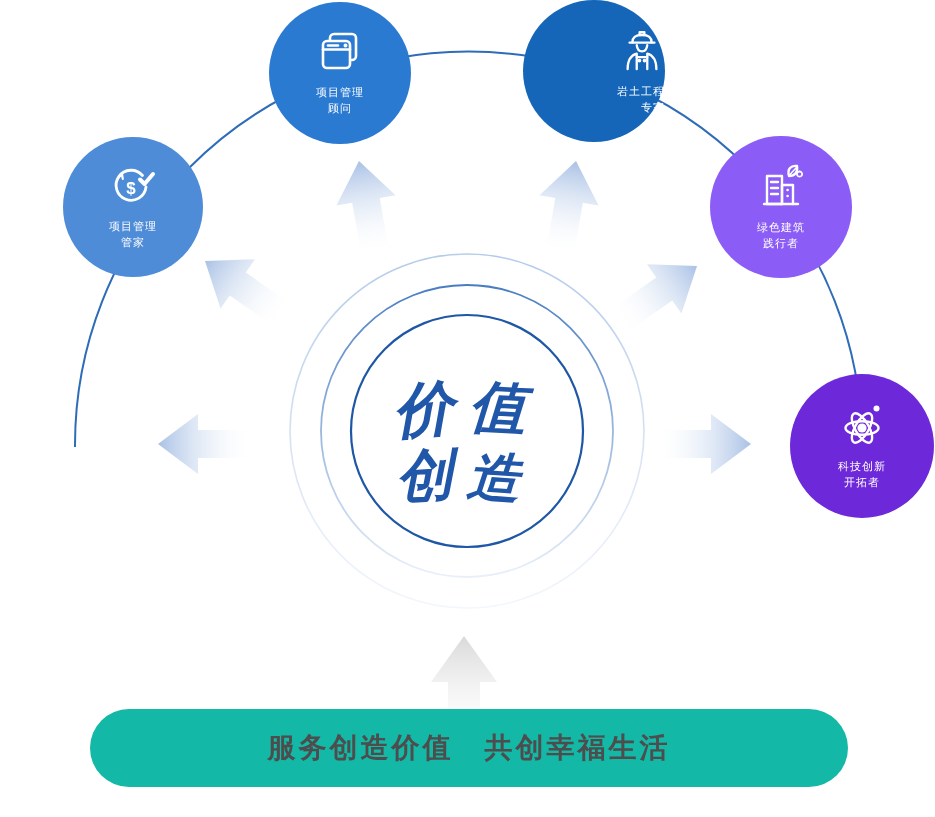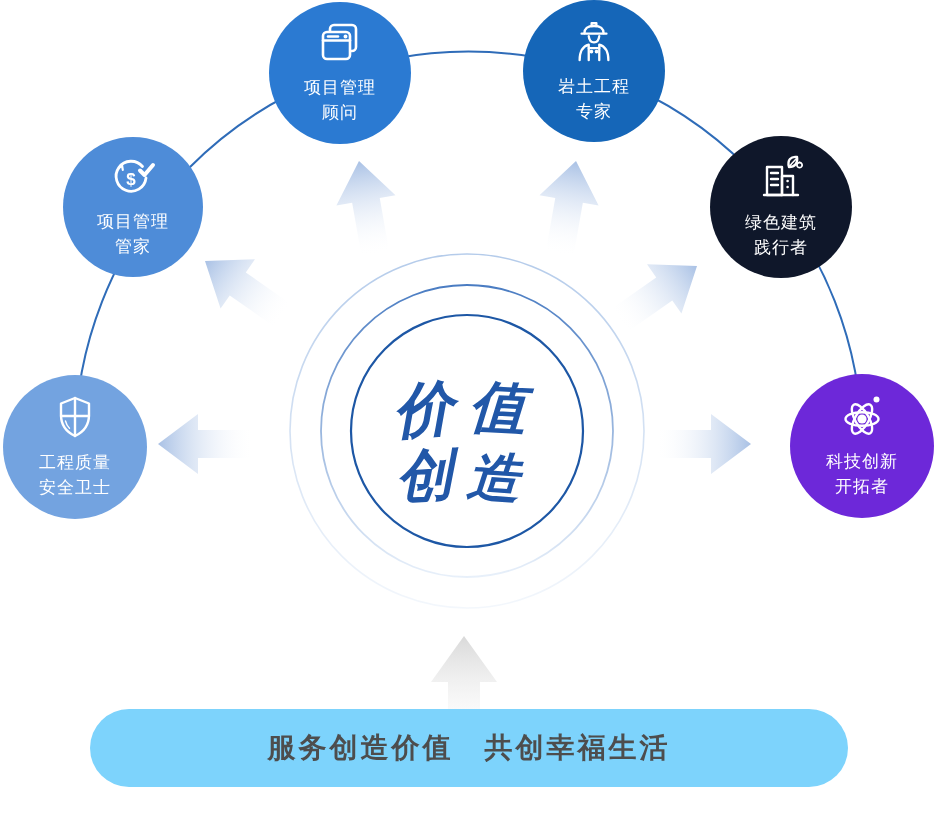--- a/index.html
+++ b/index.html
@@ -12,24 +12,24 @@
   
   #bg{position:absolute;left:0;top:0;z-index:1;}
 
   
   .sat{
     position:absolute;z-index:3;border-radius:50%;
     display:flex;flex-direction:column;align-items:center;justify-content:center;
     color:#ffffff;text-align:center;
   }
   .sat .ic{flex:0 0 auto;margin-bottom:7px;}
-  .sat .lbl{font-size:17px;line-height:1.45;letter-spacing:1px;font-weight:400;}
+  .sat .lbl{font-size:11px;line-height:1.45;letter-spacing:1px;font-weight:400;}
 
   #sat-project {left:269px;top:2px;  width:142px;height:142px;}
-  #sat-geotech {left:523px;top:0px;  width:142px;height:142px;}
+  #sat-geotech {left:523px;top:0px;  width:142px;height:142px;align-items:flex-end;}
   #sat-cost    {left:63px; top:137px;width:140px;height:140px;}
   #sat-green   {left:710px;top:136px;width:142px;height:142px;}
   #sat-quality {left:3px;  top:375px;width:144px;height:144px;}
   #sat-tech    {left:790px;top:374px;width:144px;height:144px;}
 
   
   .cal{
     position:absolute;z-index:2;
     font-family:"Liberation Serif", serif;
     font-weight:bold;font-style:italic;
@@ -37,21 +37,21 @@
   }
   #cal-tl{left:393px;top:370px;font-size:60px;transform:rotate(-4deg);}
   #cal-tr{left:469px;top:370px;font-size:57px;transform:rotate(3deg);}
   #cal-bl{left:396px;top:438px;font-size:57px;transform:rotate(-3deg);}
   #cal-br{left:467px;top:443px;font-size:53px;transform:rotate(4deg);}
 
   
   #banner{
     position:absolute;z-index:3;
     left:90px;top:709px;width:758px;height:78px;border-radius:39px;
-    background:#7dd3fc;
+    background:#14b8a6;
     display:flex;align-items:center;justify-content:center;
   }
   #banner .t{
     font-size:28px;font-weight:bold;color:#4d4d4d;letter-spacing:3px;
     white-space:pre;
   }
 </style>
 </head>
 <body>
 
@@ -140,49 +140,37 @@
         <path d="M33.5 11.5 A15 15 0 1 0 37 23"></path>
         <path d="M9.5 13.5 l3.5 -3.2 l0.8 4.6" stroke-width="2.2"></path>
         <text x="22" y="30" font-size="17" font-weight="bold" fill="#ffffff" stroke="none" text-anchor="middle" font-family="Liberation Sans, sans-serif">$</text>
         <path d="M31 15.5 l4.5 4.5 l8.5 -10" stroke-width="4"></path>
       </svg>
     </span>
     <span class="lbl">项目管理</span>
     <span class="lbl">管家</span>
   </div>
 
-  <div id="sat-green" class="sat" style="background: #0f172a;">
+  <div id="sat-green" class="sat" style="background: #8b5cf6;">
     <span class="ic">
       <svg width="46" height="46" viewBox="0 0 46 46" fill="none" stroke="#ffffff" stroke-width="2.4" stroke-linecap="round" stroke-linejoin="round">
         <rect x="9" y="13" width="15" height="28"></rect>
         <path d="M13 19 h7 M13 25 h7 M13 31 h7"></path>
         <path d="M24 41 V22 h11 v19"></path>
         <path d="M29.5 27 h0.2 M29.5 33 h0.2"></path>
         <path d="M6 41 H40"></path>
         <path d="M31 13 C29 6 33 2 39 3 C40 9 37 13 31 13 Z"></path>
         <path d="M31 13 C33.5 9.5 36 7 38.5 4.5" stroke-width="1.6"></path>
         <path d="M41.5 8.5 a2.6 2.6 0 1 0 0.1 0" stroke-width="1.8"></path>
       </svg>
     </span>
     <span class="lbl">绿色建筑</span>
     <span class="lbl">践行者</span>
   </div>
 
-  <div id="sat-quality" class="sat" style="background: rgb(115, 163, 224);">
-    <span class="ic">
-      <svg width="46" height="46" viewBox="0 0 46 46" fill="none" stroke="#ffffff" stroke-width="2.4" stroke-linecap="round" stroke-linejoin="round">
-        <path d="M23 4 L37 9.5 V21 C37 31 31.5 38 23 42 C14.5 38 9 31 9 21 V9.5 Z"></path>
-        <line x1="23" y1="4" x2="23" y2="42"></line>
-        <line x1="9" y1="22" x2="37" y2="22"></line>
-        <path d="M13.5 27 C14.2 30 15.5 32.3 17.5 34.2" stroke-width="1.4"></path>
-      </svg>
-    </span>
-    <span class="lbl">工程质量</span>
-    <span class="lbl">安全卫士</span>
-  </div>
 
   <div id="sat-tech" class="sat" style="background: #6d28d9;">
     <span class="ic">
       <svg width="48" height="46" viewBox="0 0 48 46" fill="none" stroke="#ffffff" stroke-width="2.4">
         <ellipse cx="24" cy="26" rx="16.5" ry="6.8"></ellipse>
         <ellipse cx="24" cy="26" rx="16.5" ry="6.8" transform="rotate(60 24 26)"></ellipse>
         <ellipse cx="24" cy="26" rx="16.5" ry="6.8" transform="rotate(120 24 26)"></ellipse>
         <circle cx="24" cy="26" r="4.6" fill="#ffffff" stroke="none"></circle>
         <circle cx="38.5" cy="6.5" r="3" fill="#ffffff" stroke="none"></circle>
       </svg>

